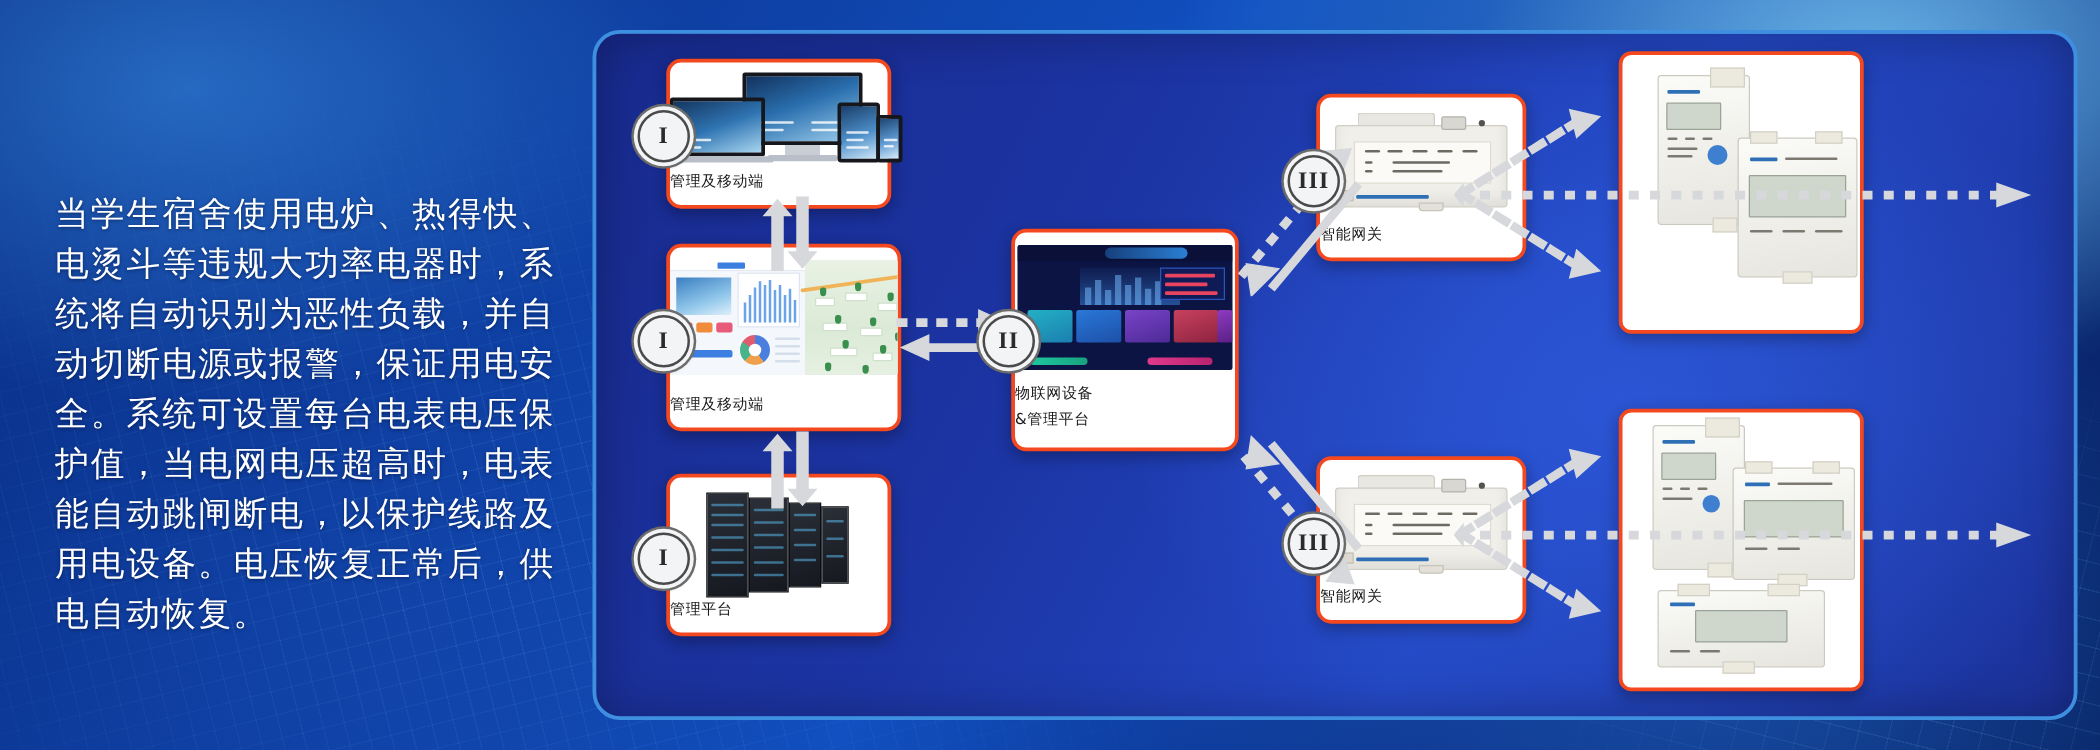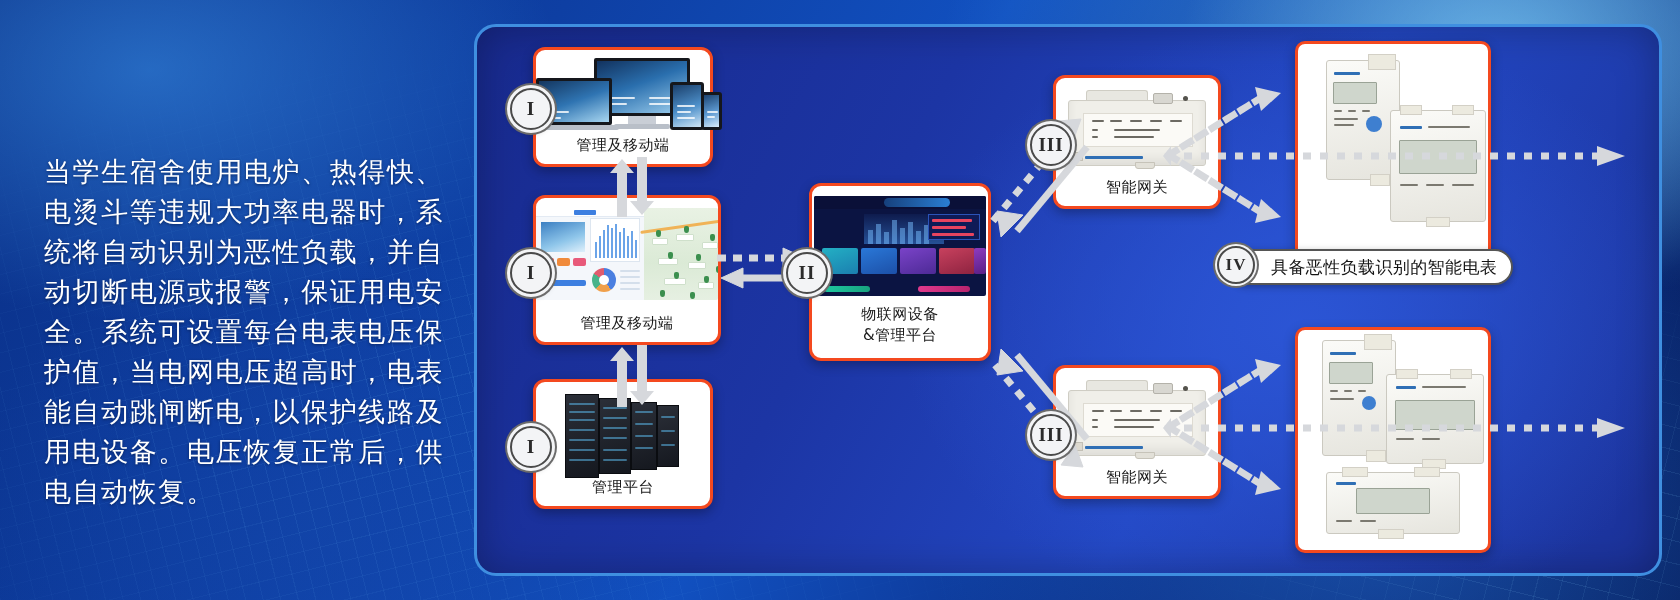--- a/index.html
+++ b/index.html
@@ -107,23 +107,23 @@
     border: 3px solid #f4491f;
     border-radius: 12px;
     box-shadow: 0 4px 12px rgba(0,0,0,.3);
   }
   .card .thumb {
     position: absolute; left: 0; right: 0; top: 6px;
     display: flex; align-items: center; justify-content: center;
   }
   .card .cap {
     position: absolute; left: 0; right: 0; bottom: 8px;
-    text-align: center;
+    text-align: left;
     font-family: "DejaVu Sans", sans-serif;
-    font-size: 15px; color: #1a1a1a; line-height: 21px;
+    font-size: 12px; color: #1a1a1a; line-height: 21px;
     letter-spacing: .5px;
   }
   .card .cap.two { bottom: 7px; }
 
   
   .badge {
     position: absolute;
     width: 42px; height: 42px; border-radius: 50%;
     background: #f3f4f6;
     border: 2px solid #4a4a4a;
@@ -592,18 +592,14 @@
       <div class="m-rail" style="left:16px; top:-5px; width:26px; height:10px;"></div>
       <div class="m-rail" style="left:88px; top:-5px; width:26px; height:10px;"></div>
       <div class="m-logo" style="left:10px; top:10px; width:20px;"></div>
       <div class="m-lcd" style="left:30px; top:16px; width:74px; height:26px;"></div>
       <div class="m-line" style="left:10px; top:48px; width:16px;"></div>
       <div class="m-line" style="left:34px; top:48px; width:16px;"></div>
       <div class="m-rail" style="left:52px; bottom:-5px; width:26px; height:10px;"></div>
     </div>
   </div>
 
-  <div id="iv-pill">
-    <div class="badge">IV</div>
-    <span>具备恶性负载识别的智能电表</span>
-  </div>
 
 </div>
 
 </body></html>

